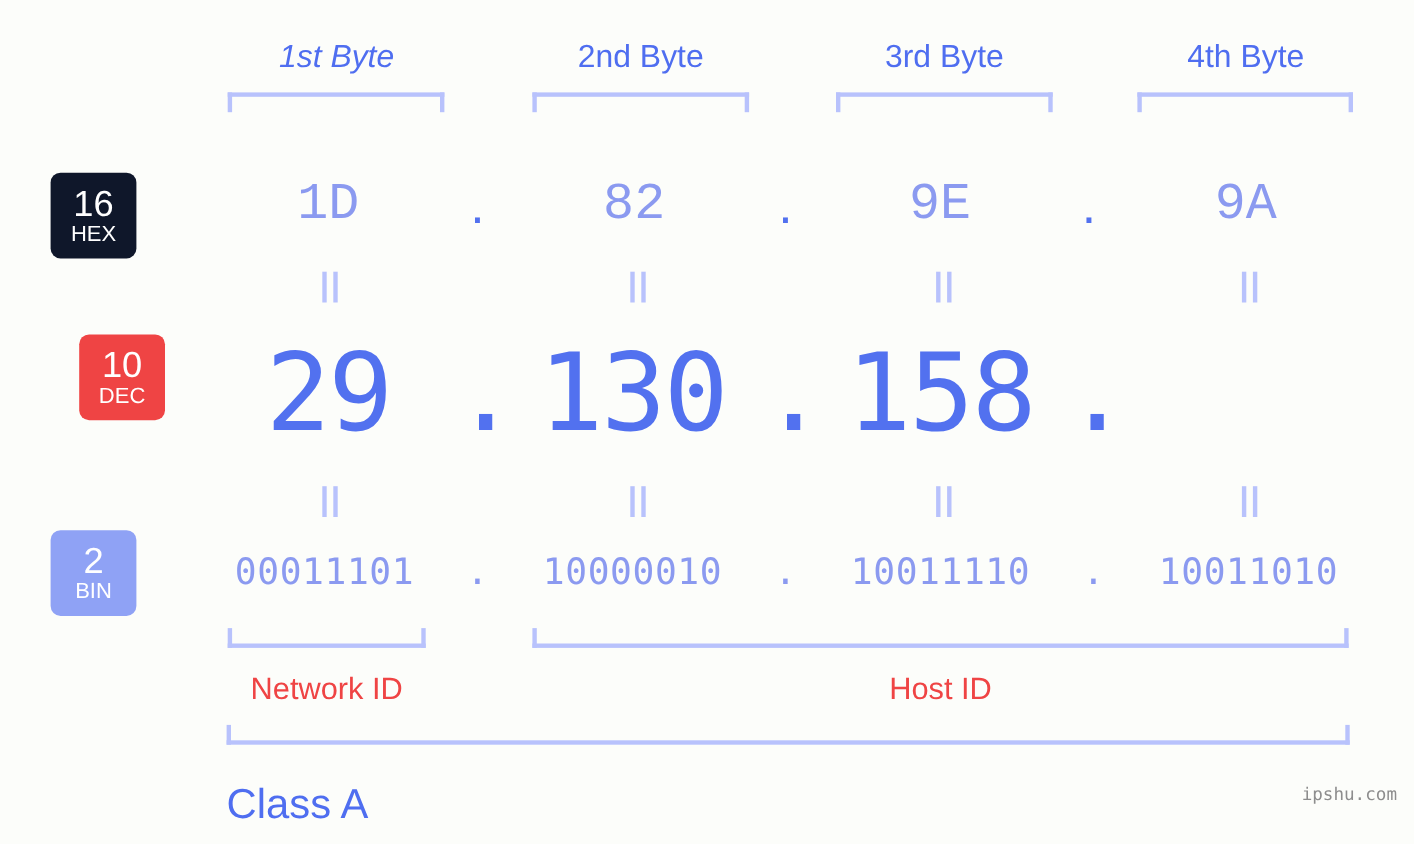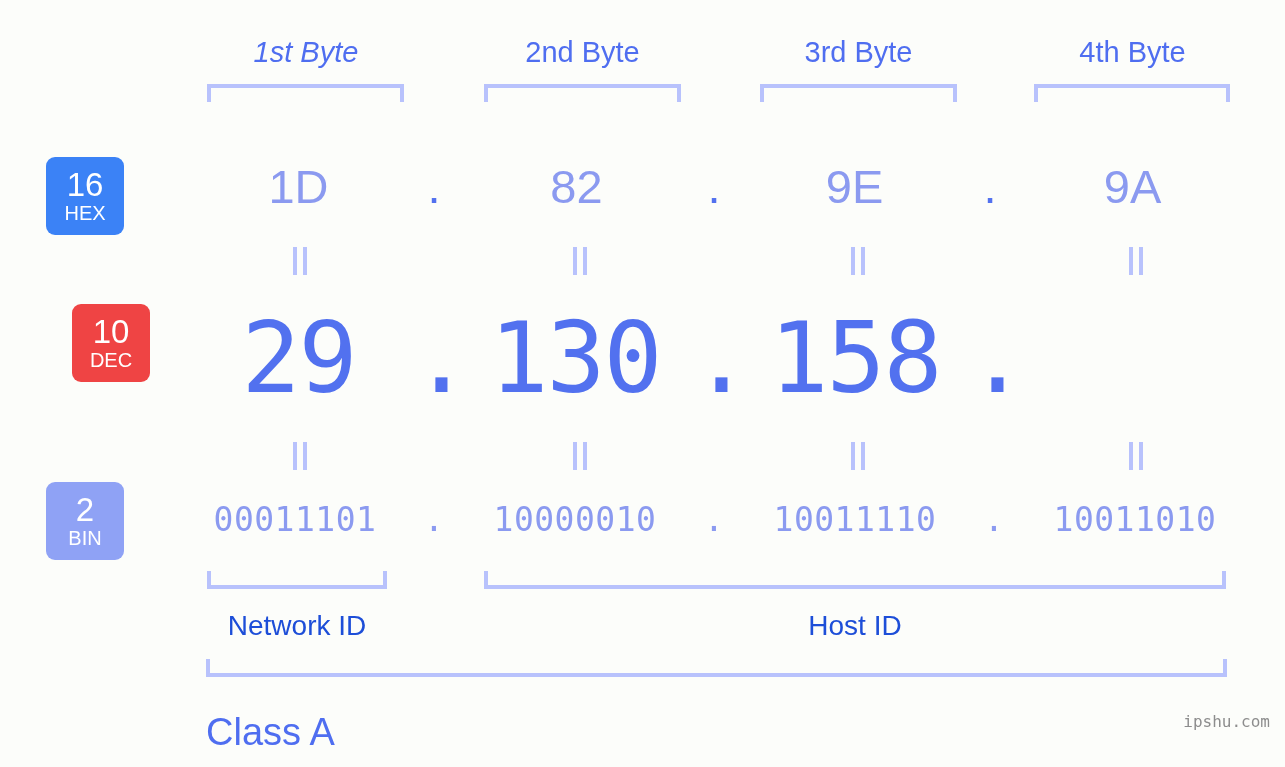--- a/index.html
+++ b/index.html
@@ -82,21 +82,21 @@
     text-align: center;
     white-space: nowrap;
   }
 
   .hex-val {
     top: 158px;
     height: 58px;
     line-height: 58px;
     font-size: 47px;
     color: #8b9af0;
-    font-family: Liberation Sans, sans-serif;
+    font-family: Liberation Mono, monospace;
     text-align: center;
   }
   .hex-dot {
     position: absolute;
     top: 158px;
     height: 58px;
     line-height: 58px;
     font-size: 47px;
     color: #5271ef;
     text-align: center;
@@ -162,21 +162,21 @@
   }
 
   
   .id-label {
     position: absolute;
     top: 606px;
     height: 40px;
     line-height: 40px;
     text-align: center;
     font-size: 28px;
-    color: #1d4ed8;
+    color: #ef4444;
     font-family: "Liberation Sans", sans-serif;
     white-space: nowrap;
   }
 
   .class-label {
     position: absolute;
     top: 711px;
     left: 206px;
     width: 1021px;
     height: 42px;
@@ -207,21 +207,21 @@
   <div class="byte-header" style="left:206px;width:200px;font-style:italic;">1st Byte</div>
   <div class="byte-header" style="left:484px;width:197px;">2nd Byte</div>
   <div class="byte-header" style="left:760px;width:197px;">3rd Byte</div>
   <div class="byte-header" style="left:1034px;width:197px;">4th Byte</div>
 
   <div class="bracket down" style="left:207px;top:84px;width:197px;"></div>
   <div class="bracket down" style="left:484px;top:84px;width:197px;"></div>
   <div class="bracket down" style="left:760px;top:84px;width:197px;"></div>
   <div class="bracket down" style="left:1034px;top:84px;width:196px;"></div>
 
-  <div class="badge" style="top:157px;background:#3b82f6;">
+  <div class="badge" style="top:157px;background:#0f172a;">
     <span class="num">16</span>
     <span class="lbl">HEX</span>
   </div>
   <div class="badge" style="top:304px;background:#ef4444;margin-left:26px;">
     <span class="num">10</span>
     <span class="lbl">DEC</span>
   </div>
   <div class="badge" style="top:482px;background:#8fa2f5;">
     <span class="num">2</span>
     <span class="lbl">BIN</span>

